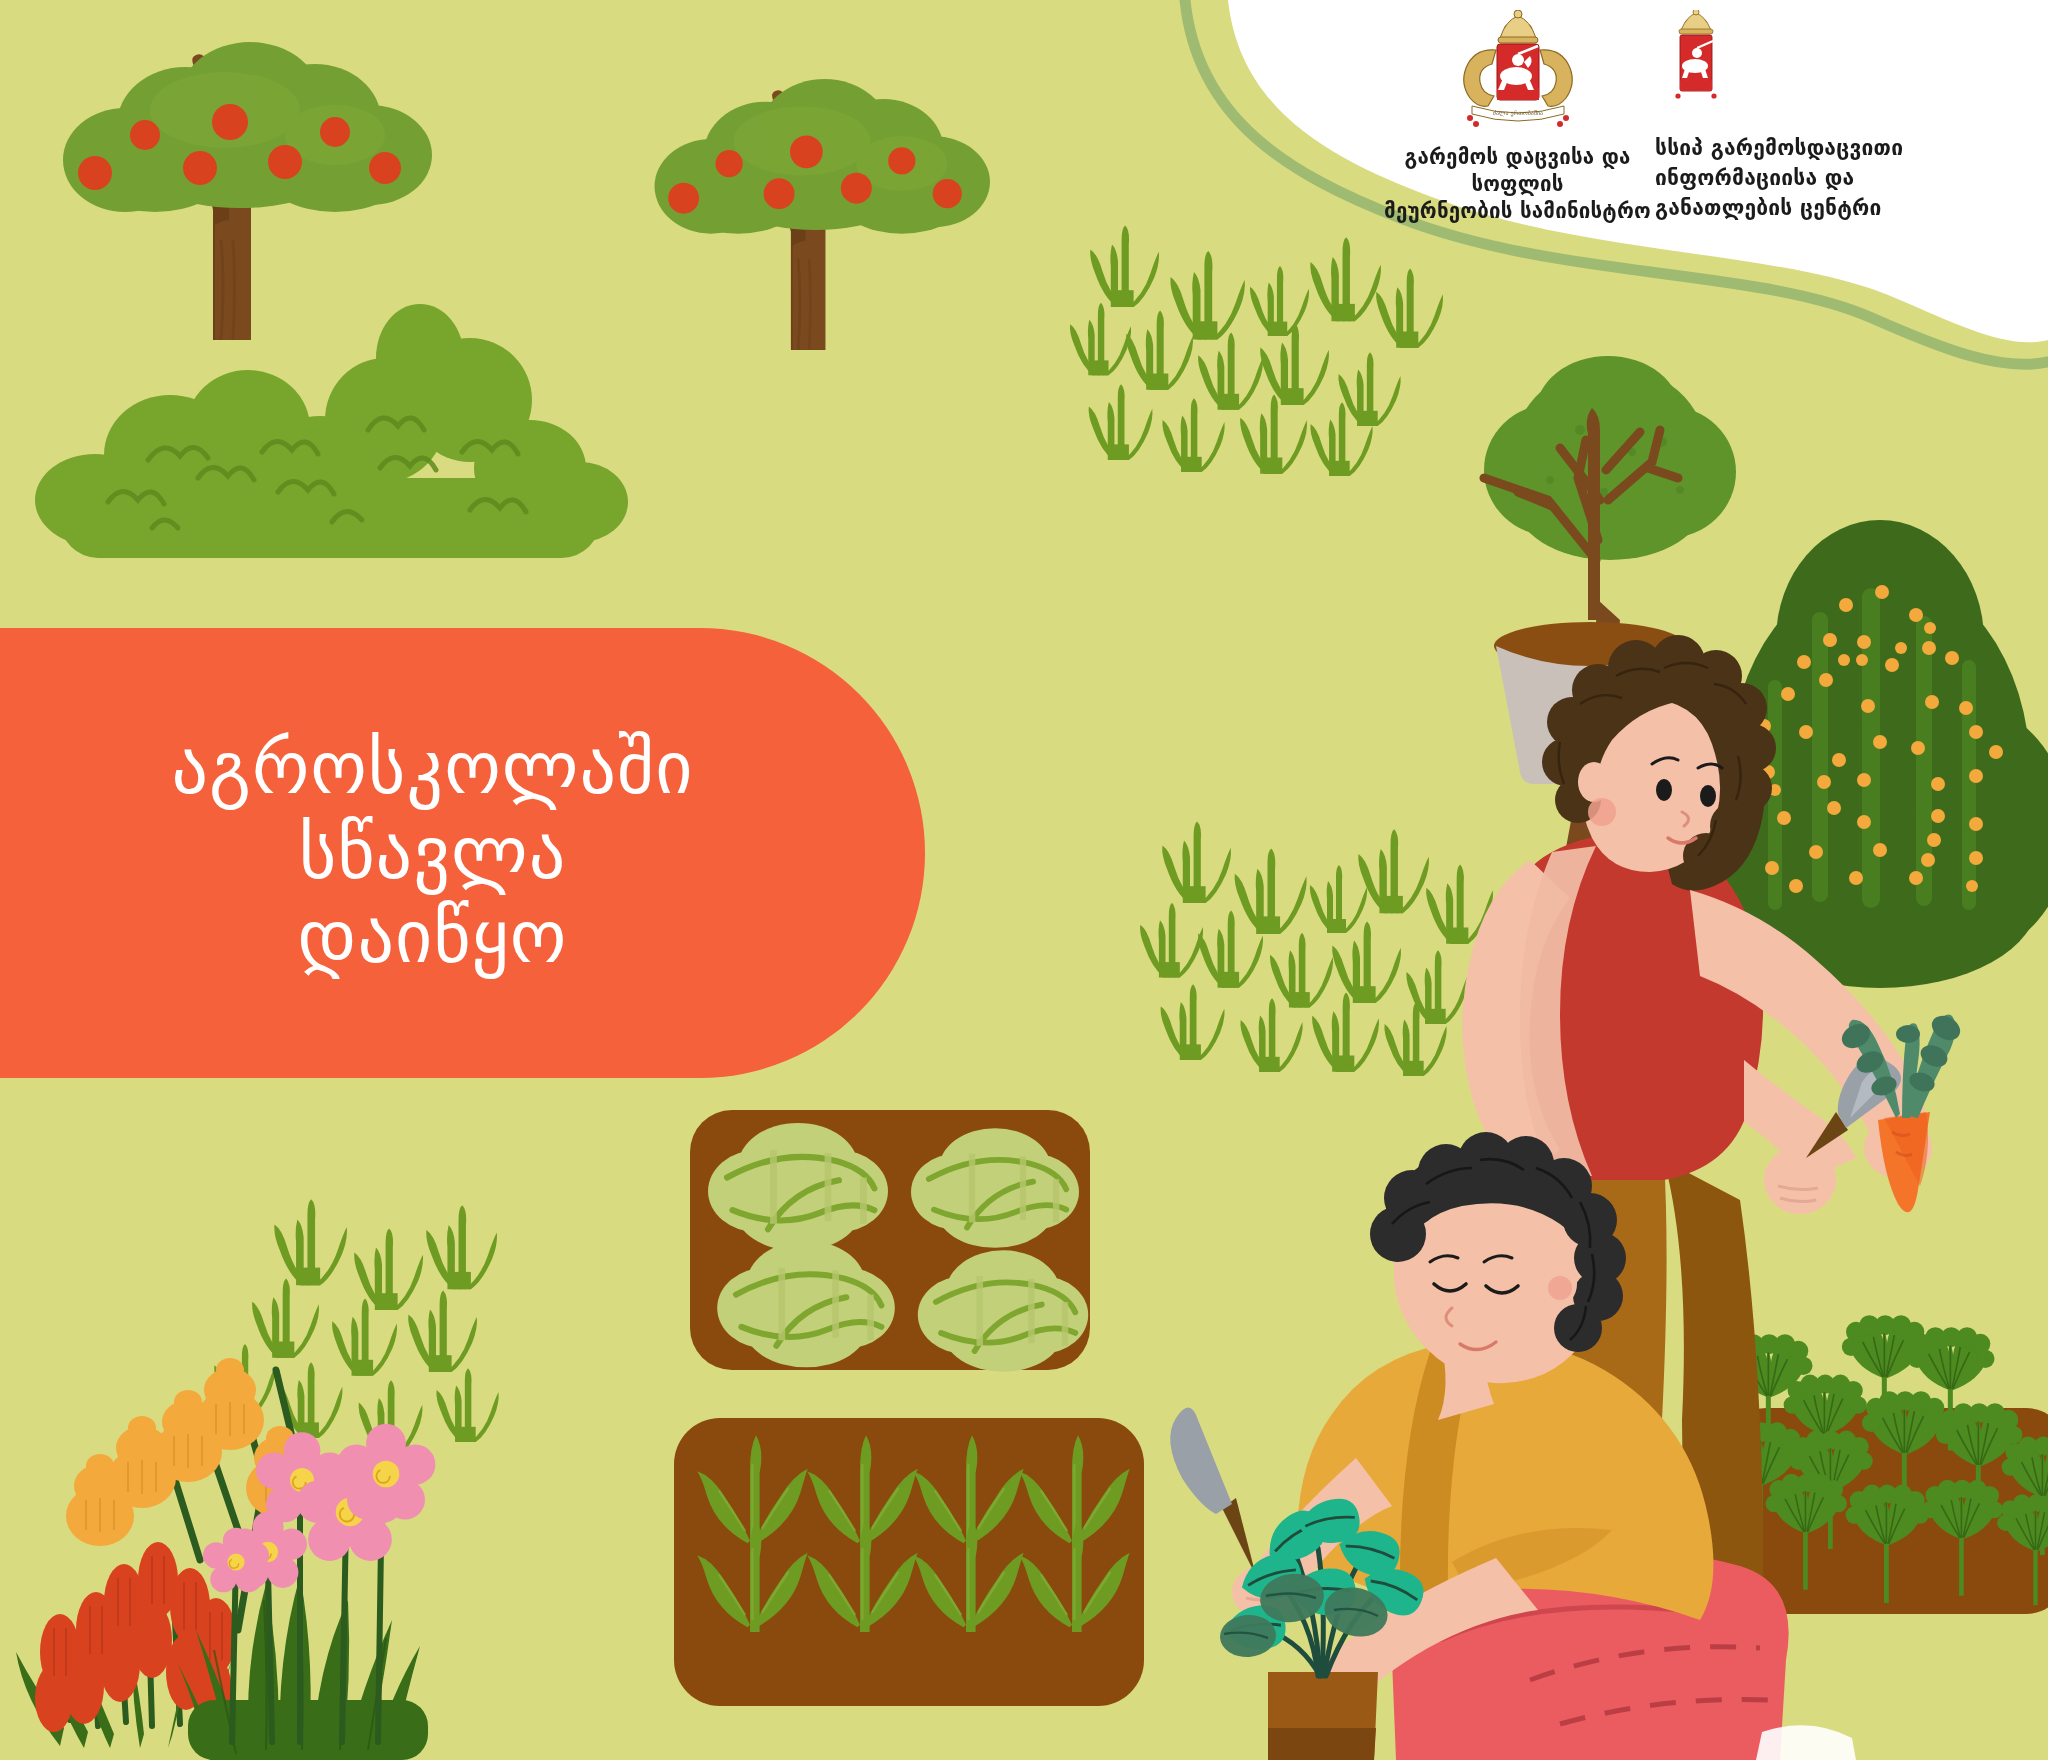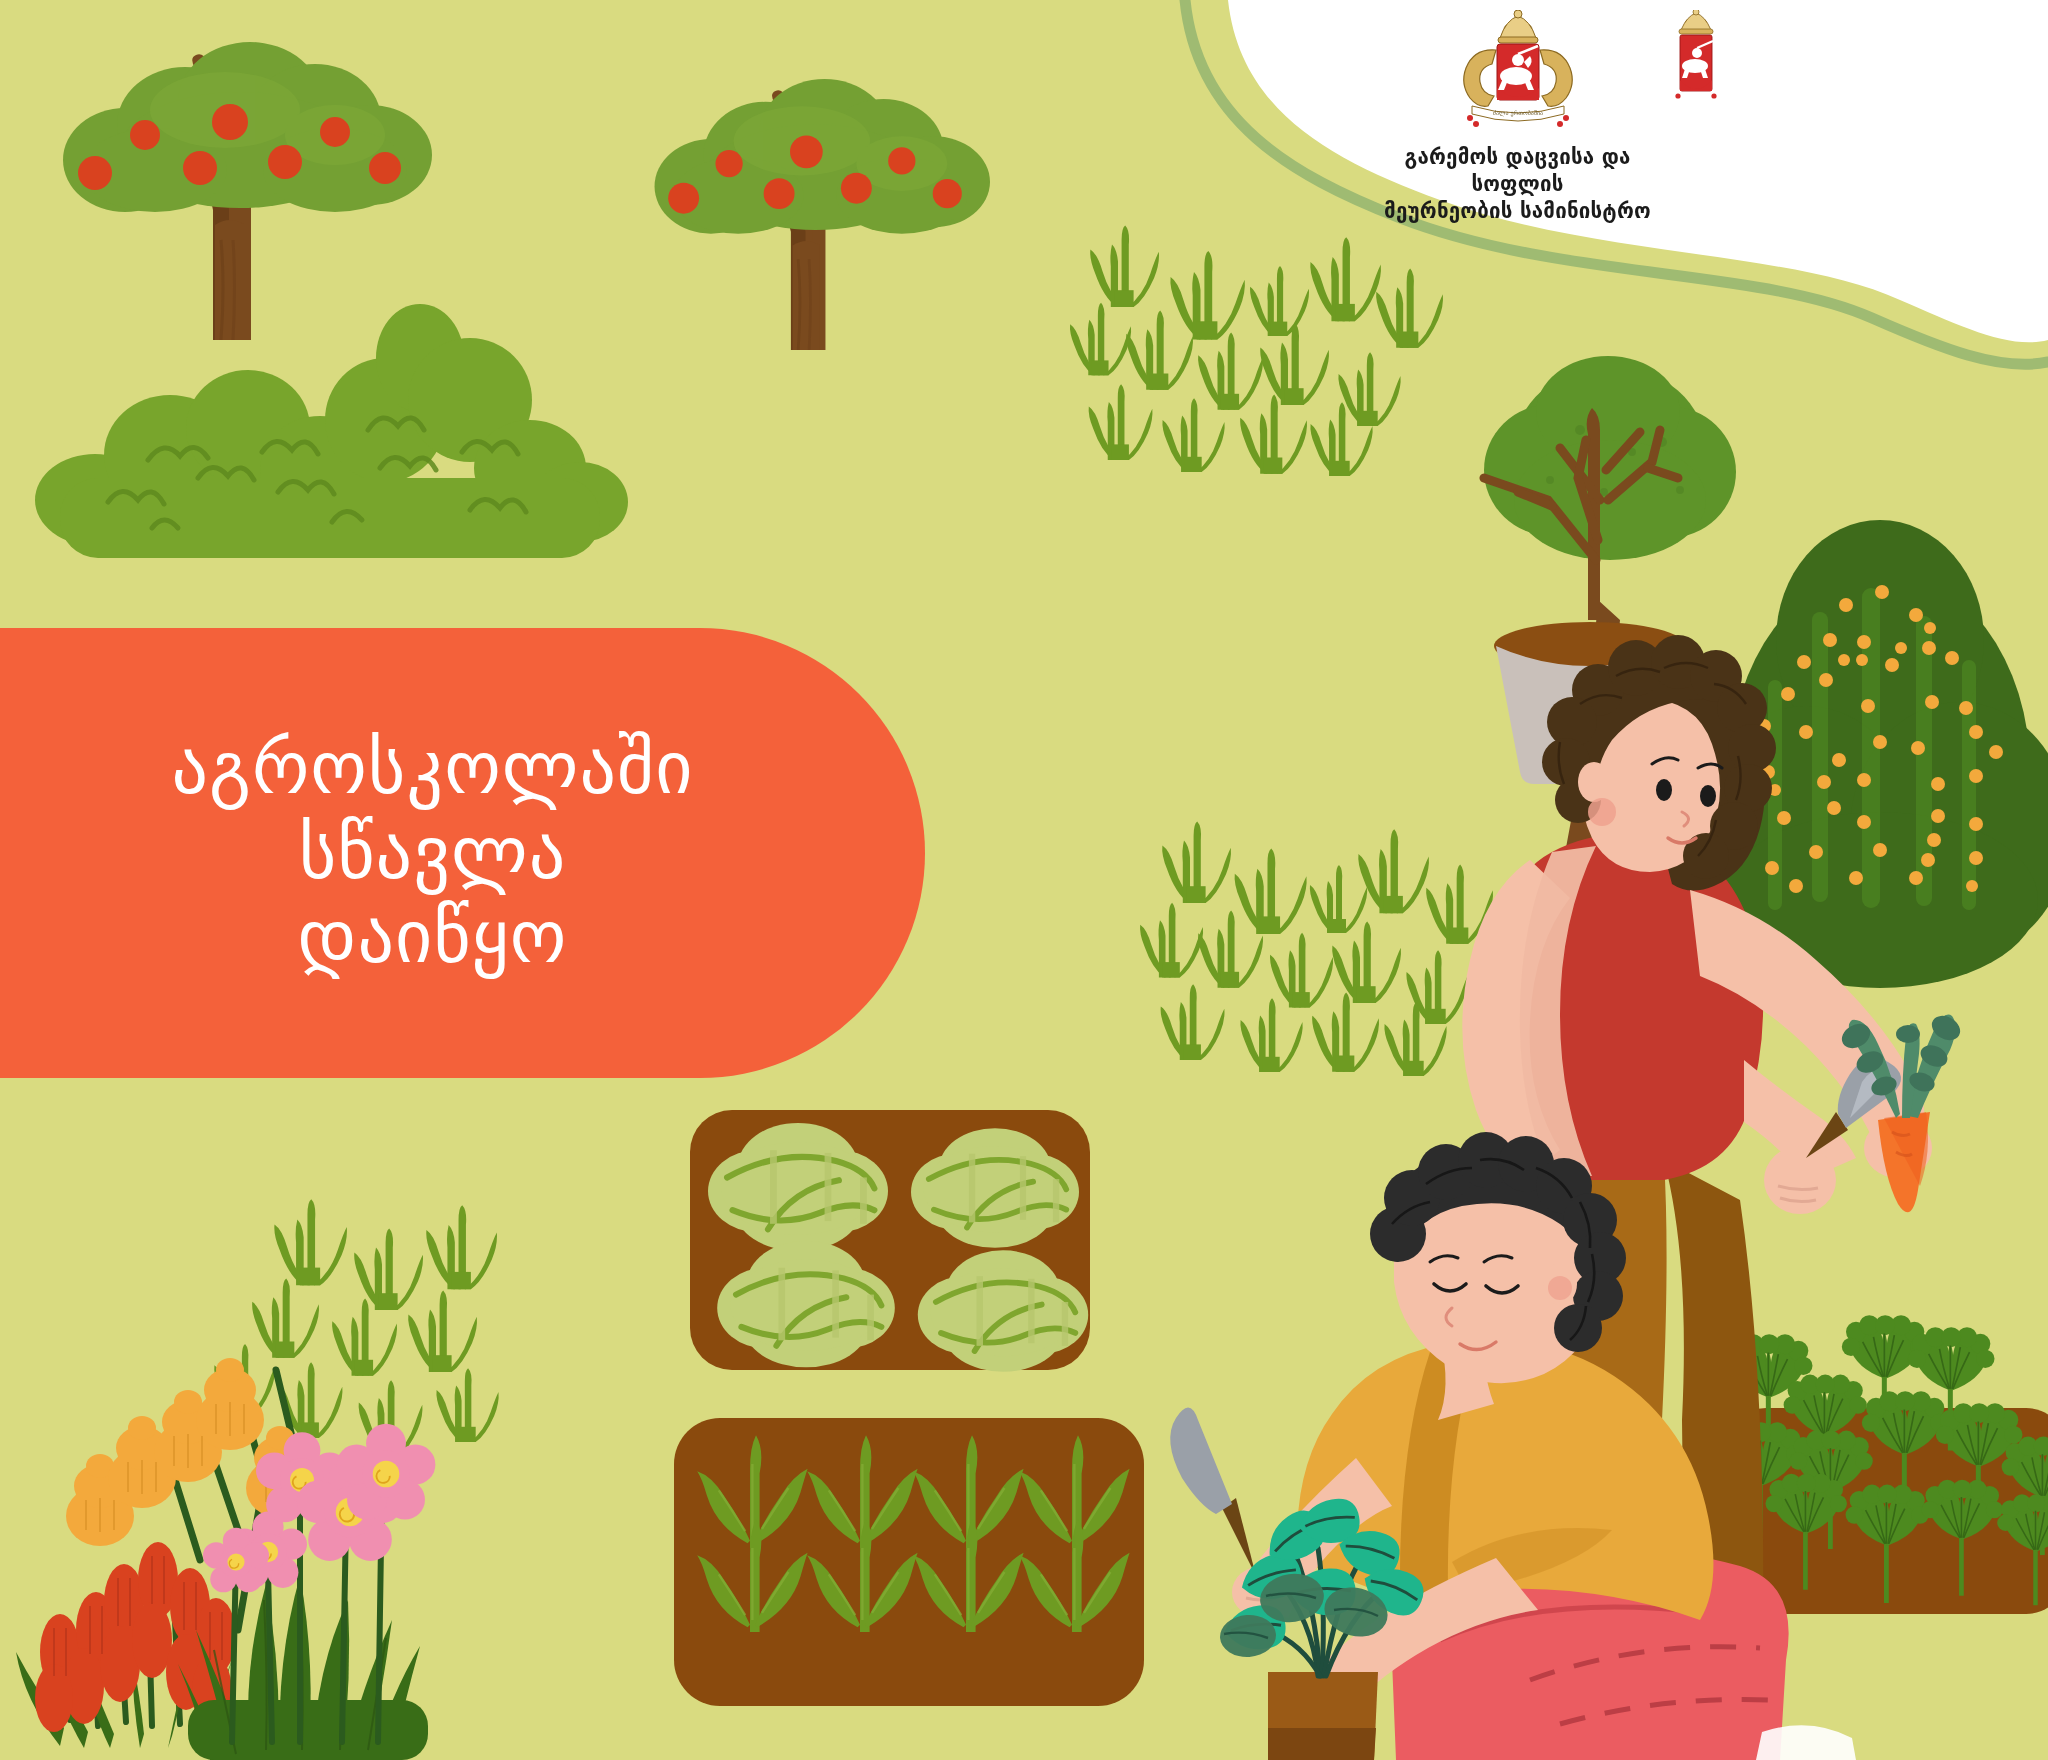--- a/index.html
+++ b/index.html
@@ -920,17 +920,20 @@
           <path d="M19 56 L15 68 L20 68 L23 59 Z"></path>
           <path d="M37 56 L41 68 L36 68 L33 59 Z"></path>
           <circle cx="30" cy="43" r="5"></circle>
           <path d="M30 38 L46 31" stroke="#FFFFFF" stroke-width="2.2"></path>
         </g>
         <g fill="#D42A2A">
           <circle cx="11" cy="86" r="2.6"></circle>
             <circle cx="47" cy="86" r="2.6"></circle>
         </g>
       </svg>
+      <div class="logo-caption">სსიპ გარემოსდაცვითი
+ინფორმაციისა და
+განათლების ცენტრი</div>
     </div>
 
   </div>
 
 </div>
 
 </body></html>

